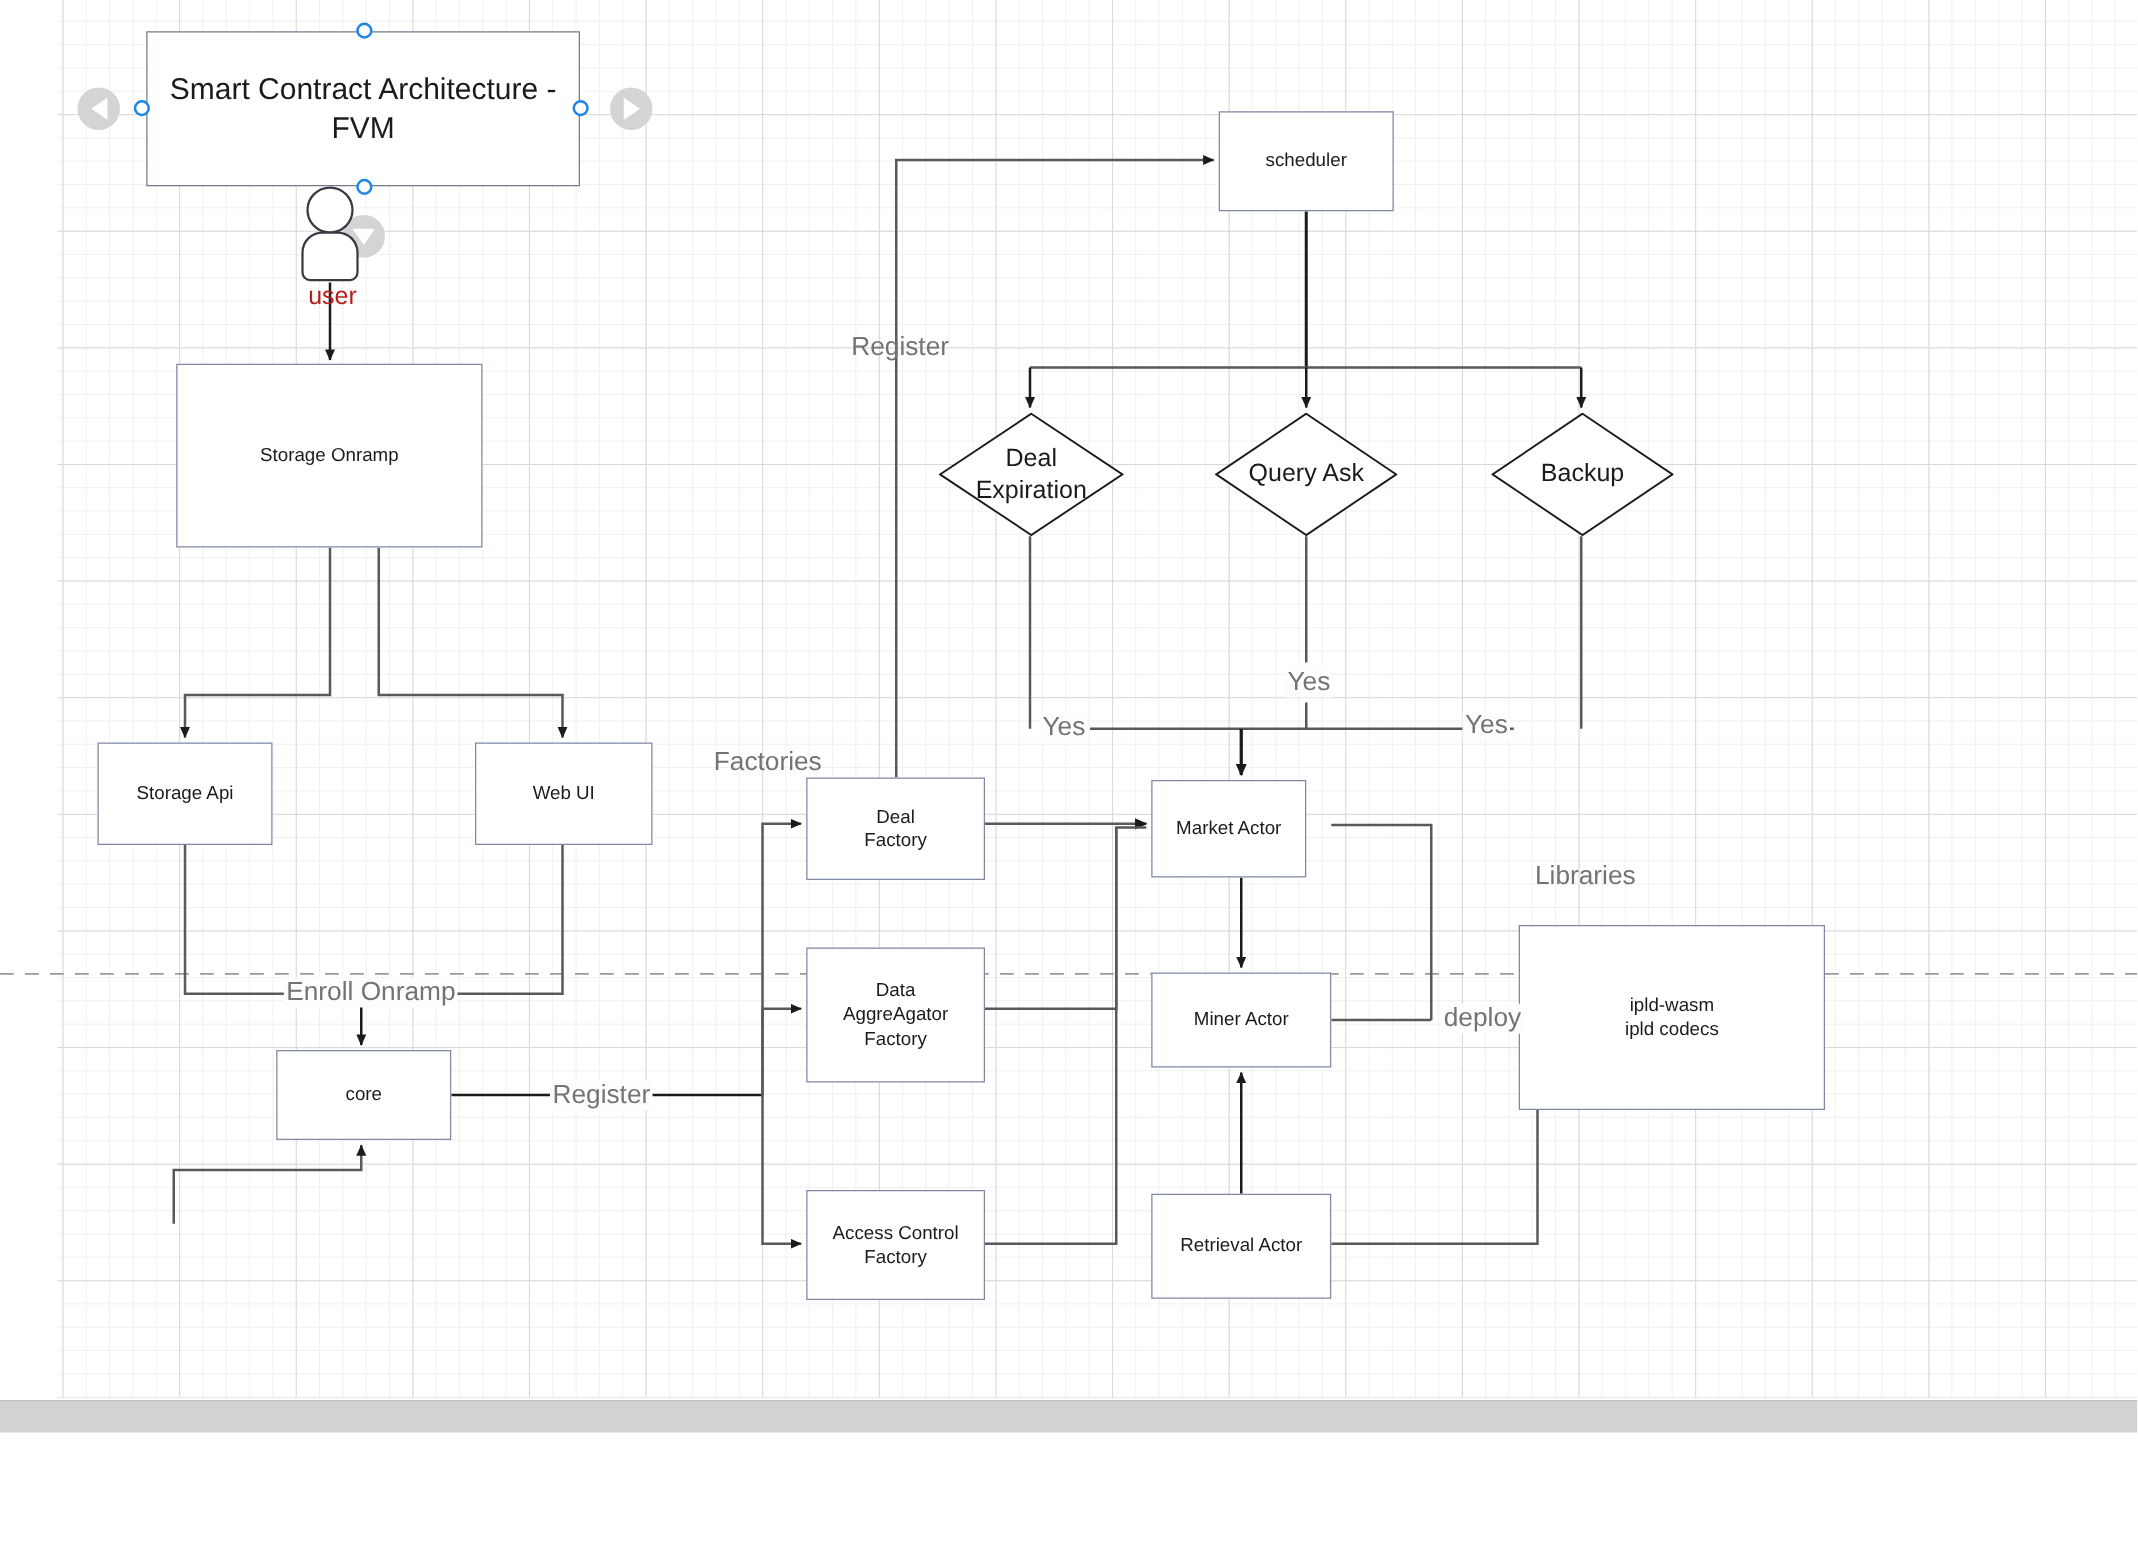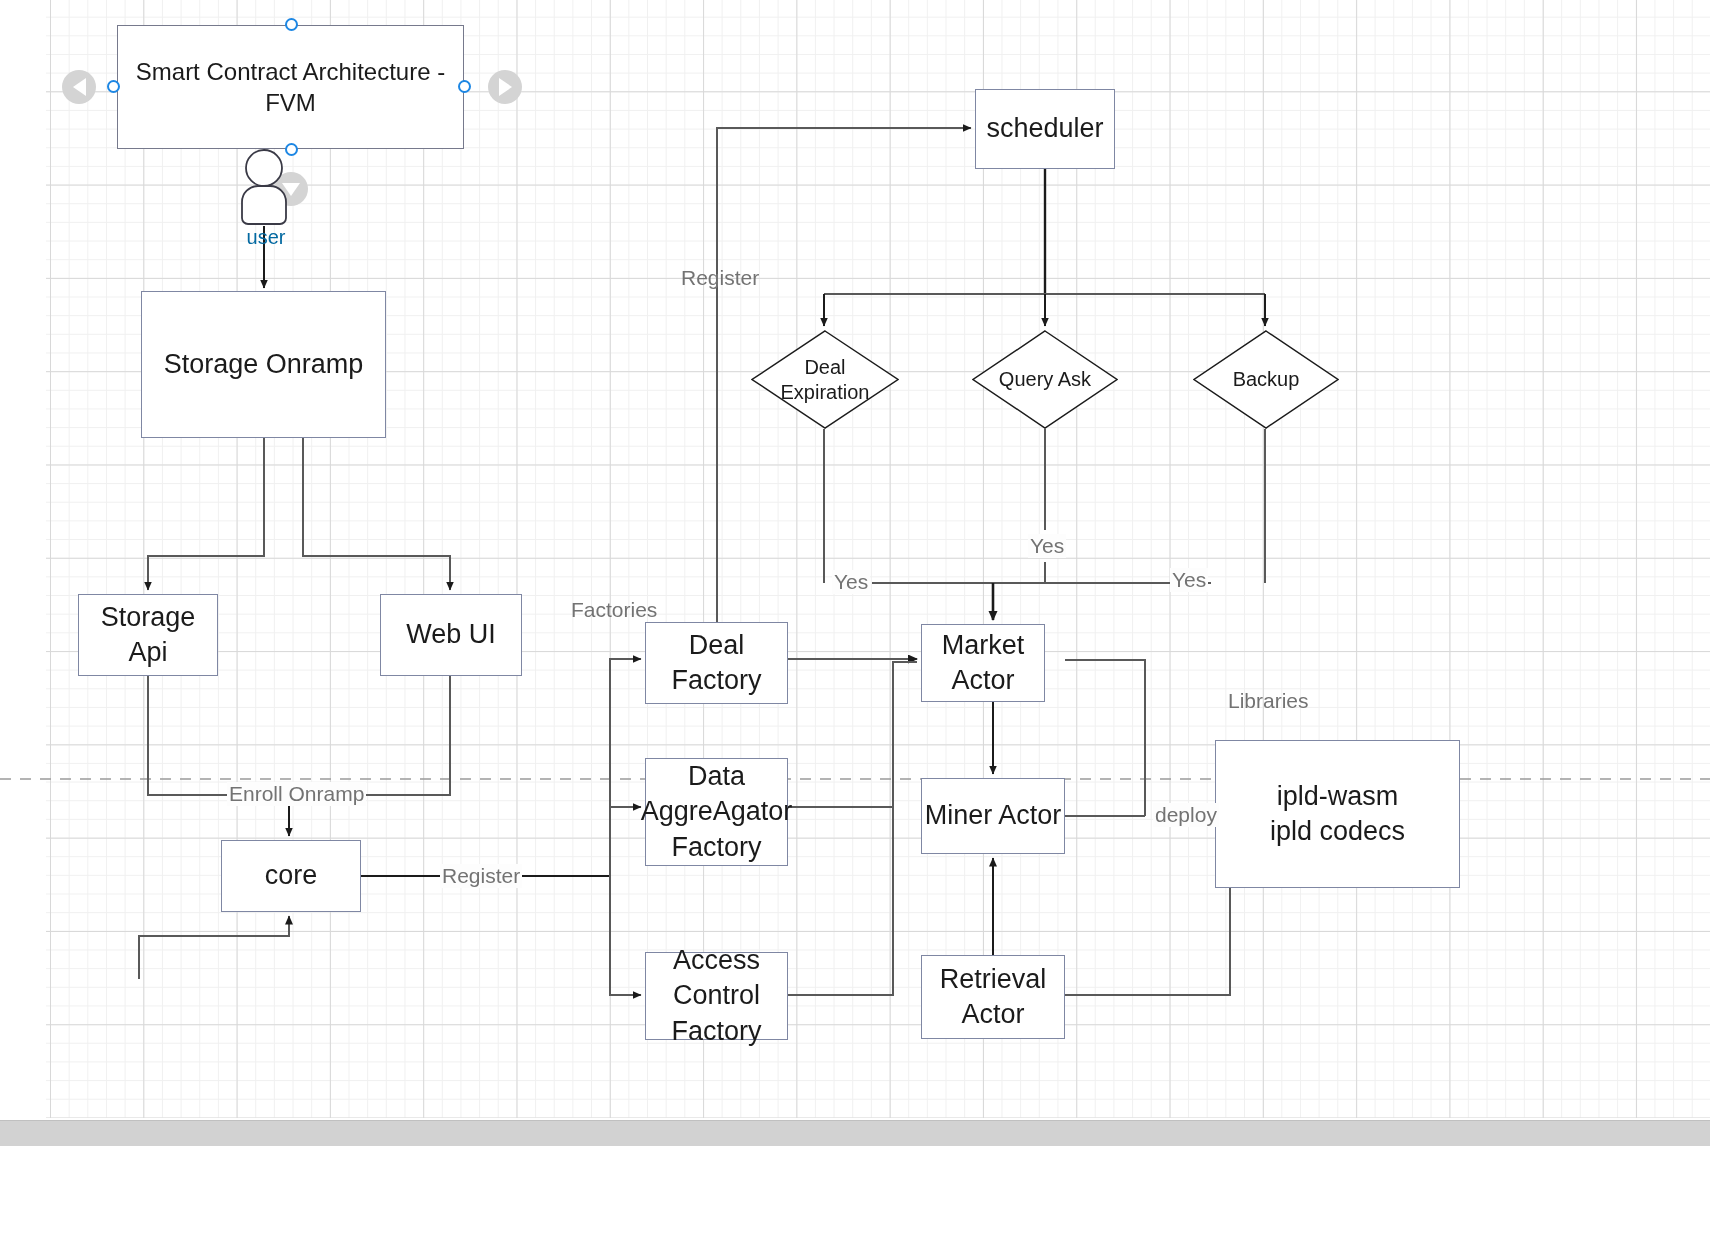--- a/index.html
+++ b/index.html
@@ -52,21 +52,21 @@
   .node {
     position: absolute;
     box-sizing: border-box;
     background: #ffffff;
     border: 1.6px solid #7f87a3;
     display: flex;
     align-items: center;
     justify-content: center;
     text-align: center;
     color: #1b1b1b;
-    font-size: 27px;
+    font-size: 15px;
     line-height: 1.3;
     font-family: "Liberation Sans", sans-serif;
     white-space: pre-line;
   }
   .node.title-node {
     font-size: 24px;
     border-color: #76798c;
   }
   .diamond-wrap {
     position: absolute;
@@ -109,21 +109,21 @@
     width: 56px;
     height: 78px;
   }
   #user-caption {
     position: absolute;
     left: 238px;
     top: 226px;
     width: 56px;
     text-align: center;
     font-size: 20px;
-    color: #0369a1;
+    color: #b91c1c;
   }
   
   .handle {
     position: absolute;
     width: 13px;
     height: 13px;
     border-radius: 50%;
     border: 2.2px solid #1d87e4;
     background: #ffffff;
     box-sizing: border-box;

